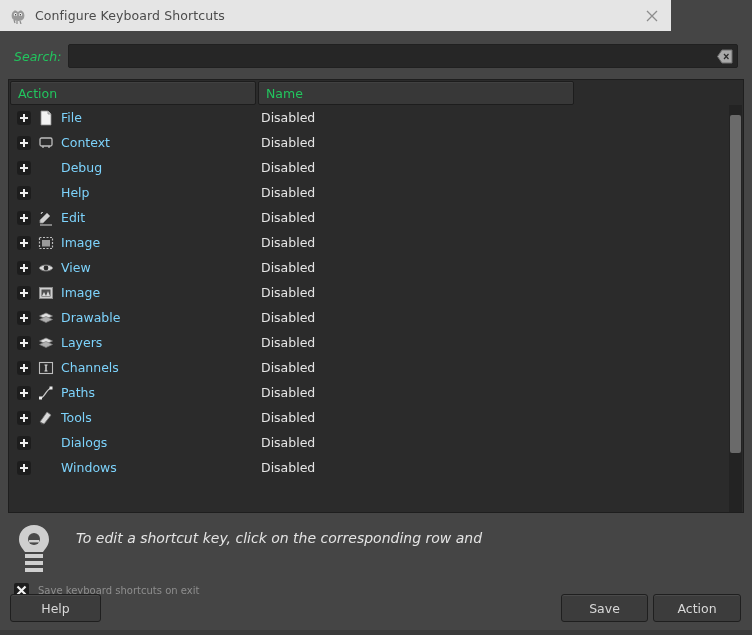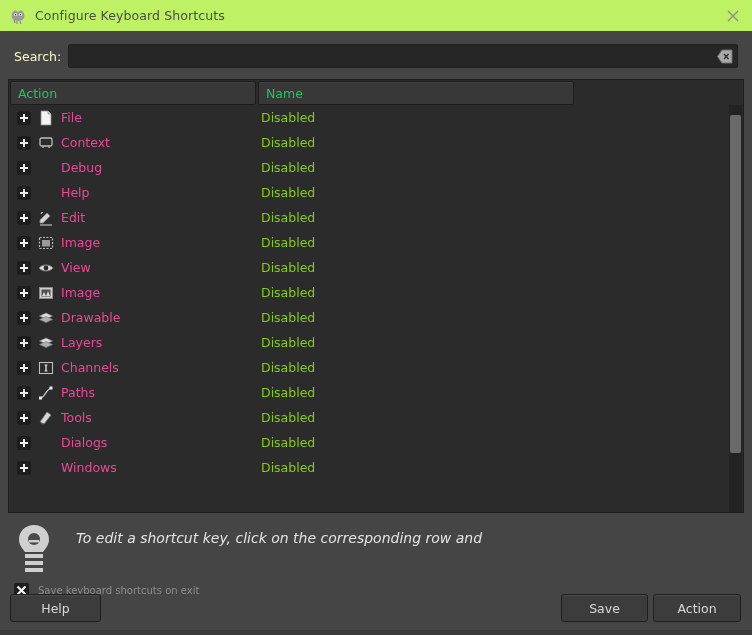--- a/index.html
+++ b/index.html
@@ -7,22 +7,22 @@
     margin: 0; padding: 0;
     width: 752px; height: 635px;
     background: #454545;
     font-family: "DejaVu Sans", sans-serif;
     overflow: hidden;
   }
 
   
   #titlebar {
     position: absolute; left: 0; top: 0;
-    width: 752px; height: 31px;
-    background: #bef264;
+    width: 671px; height: 31px;
+    background: #e5e5e5;
     display: flex; align-items: center;
   }
   #title-icon {
     width: 16px; height: 16px; margin-left: 10px; margin-right: 9px;
     flex: 0 0 auto; display: block;
   }
   #title-text {
     font-size: 12.5px; color: #4b4b4b;
     font-family: "DejaVu Sans", sans-serif;
     letter-spacing: .1px;
@@ -40,21 +40,21 @@
   }
 
   
   #search-row {
     position: absolute; left: 0; top: 12px;
     width: 752px; height: 26px;
     display: flex; align-items: center;
   }
   #search-label {
     margin-left: 14px; width: 54px;
-    font-size: 12.5px; color: #fef9c3;
+    font-size: 12.5px; color: #22c55e; font-style: italic;
   }
   #search-wrap {
     position: relative;
     width: 670px; height: 24px;
     background: #262626;
     border: 1px solid #202020;
     border-radius: 2px;
     display: flex; align-items: center;
   }
   #search-input {
@@ -122,26 +122,26 @@
   .expander::before { left: 3px; top: 6px; width: 8px; height: 2px; }
   .expander::after  { left: 6px; top: 3px; width: 2px; height: 8px; }
 
   .row-icon {
     width: 16px; height: 16px; margin-left: 7px;
     flex: 0 0 auto; display: block;
   }
   .row-icon.blank { background: transparent; }
   .row-label {
     margin-left: 7px;
-    font-size: 12.5px; color: #ec4899;
+    font-size: 12.5px; color: #7dd3fc;
     white-space: nowrap;
   }
   .row-shortcut {
     position: absolute; left: 252px;
-    font-size: 12.5px; color: #84cc16;
+    font-size: 12.5px; color: #e5e5e5;
   }
   .row-name {
     position: absolute; left: 372px;
     font-size: 12.5px; color: #cdcdcd;
   }
 
   
   #scroll-track {
     position: absolute; right: 1px; top: 25px;
     width: 13px; height: 407px;

